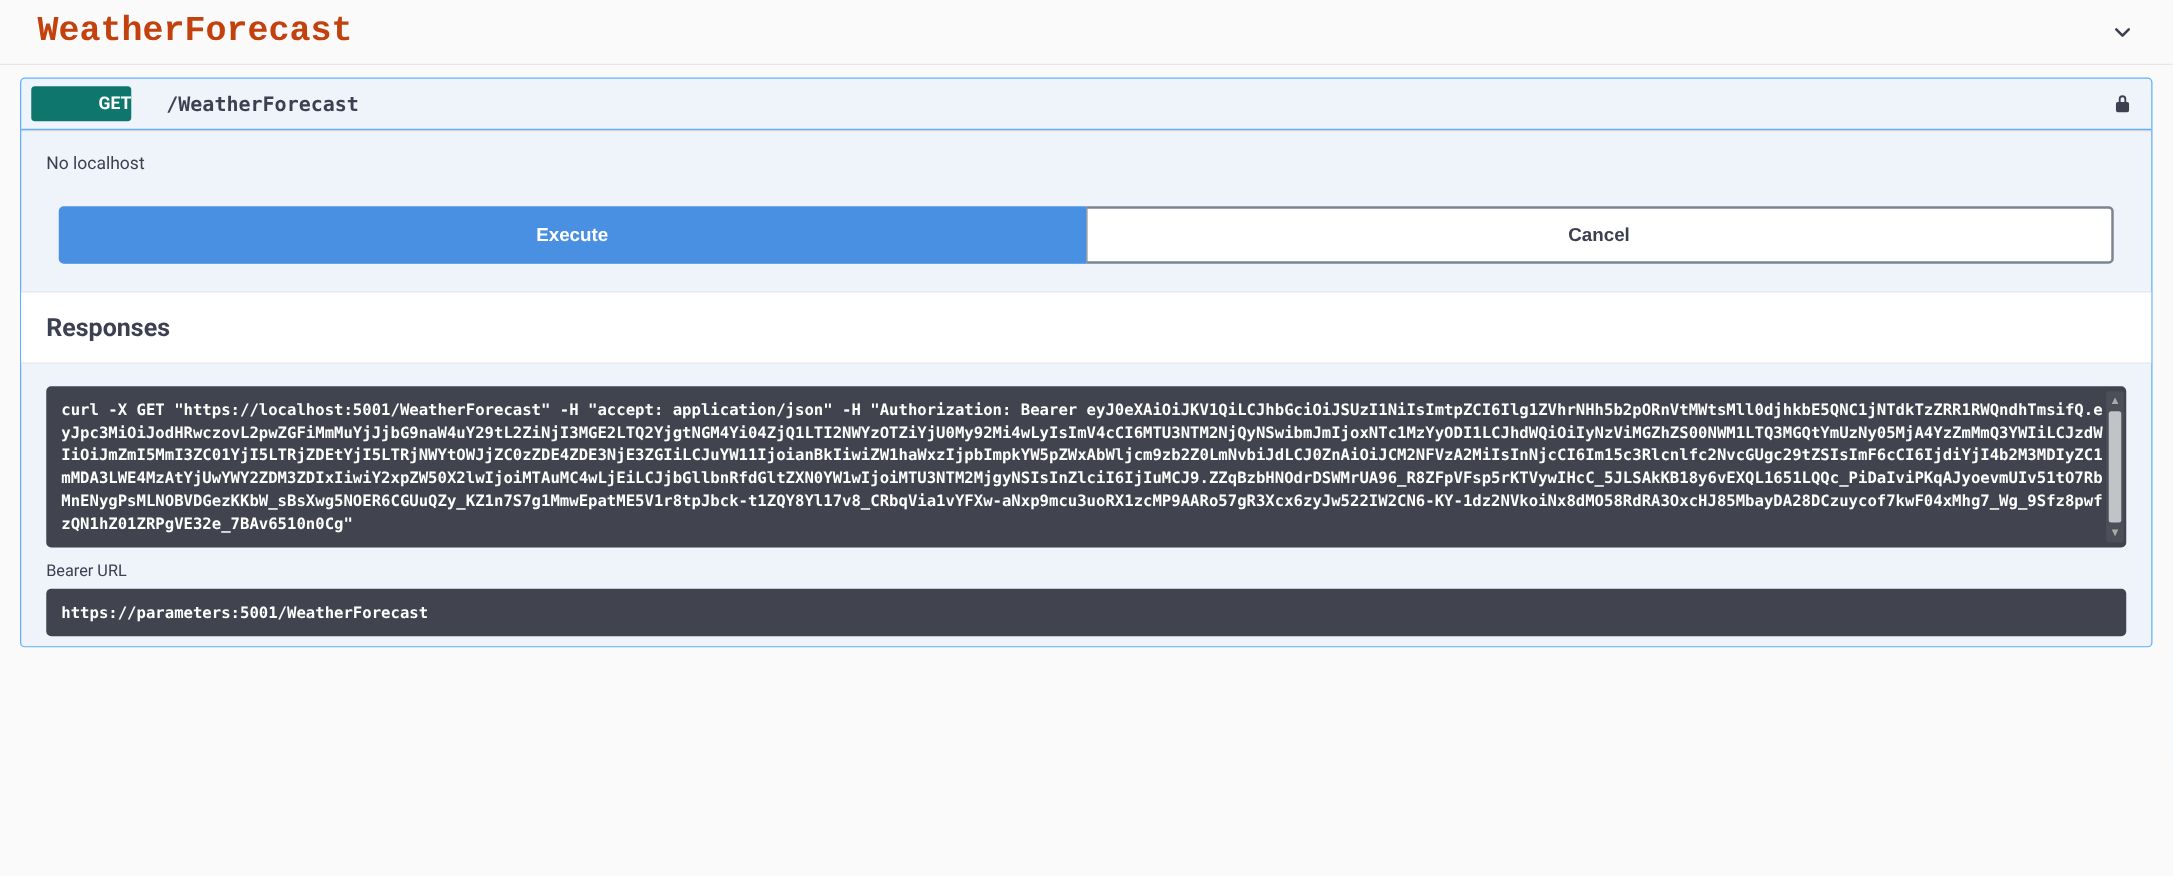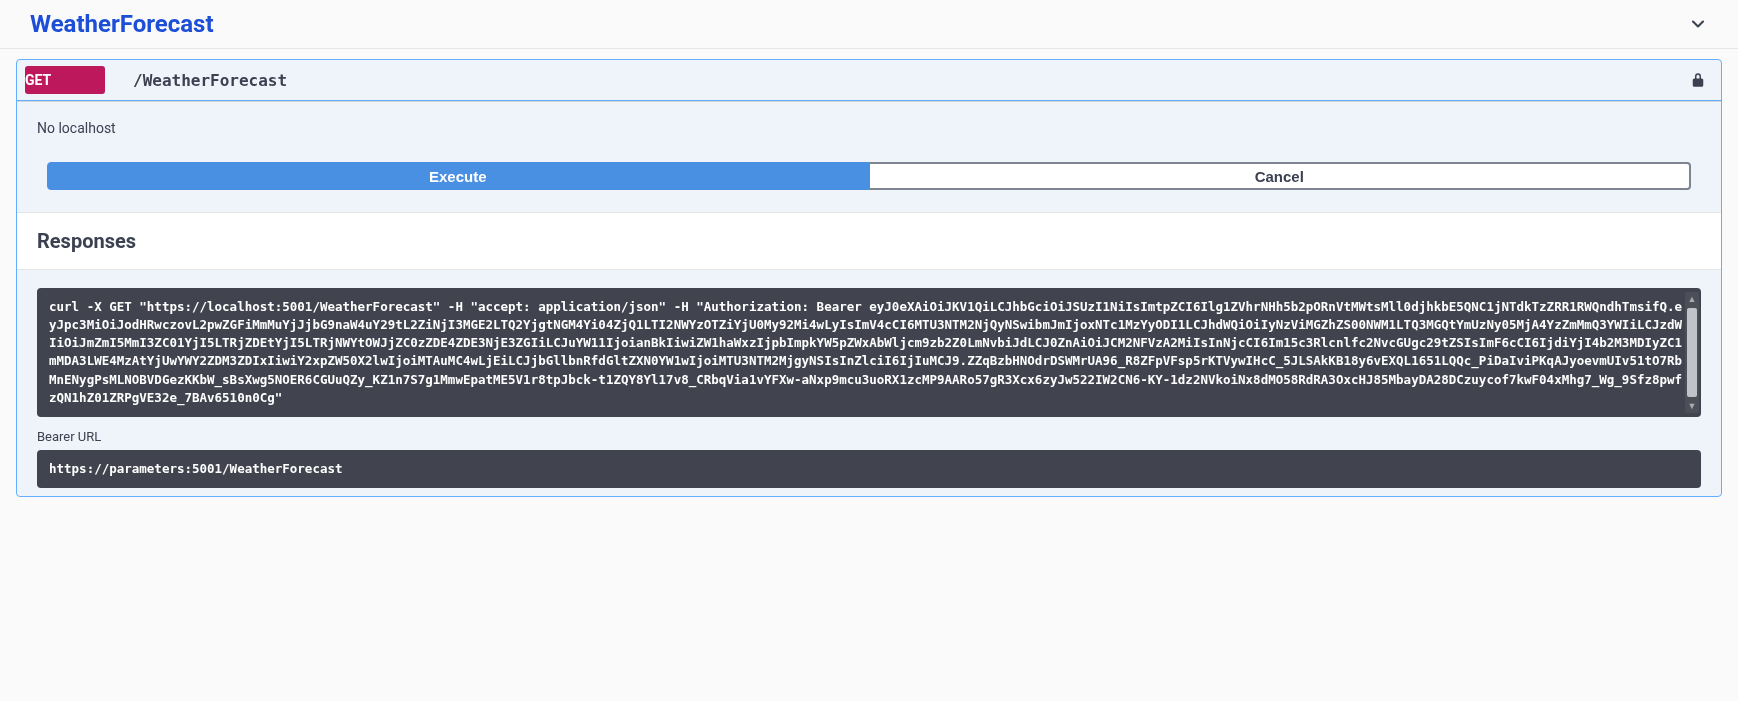--- a/index.html
+++ b/index.html
@@ -11,24 +11,25 @@
     color: #3b4151;
   }
   .section-header {
     display: flex;
     align-items: center;
     justify-content: space-between;
     padding: 10px 30px 10px 30px;
     border-bottom: 1px solid rgba(0,0,0,0.08);
   }
   .section-title {
-    font-size: 24px;
+    font-size: 28px;
     font-weight: 700;
     margin: 0;
-    color: #1d4ed8;
+    color: #c2410c;
+    font-family: Liberation Mono, monospace;
   }
   .chevron {
     width: 20px;
     height: 20px;
     display: flex;
     align-items: center;
     justify-content: center;
   }
   .opblock {
     margin: 10px 16px 0 16px;
@@ -41,28 +42,28 @@
     align-items: center;
     padding: 6px 8px;
     justify-content: space-between;
   }
   .opblock-summary-left {
     display: flex;
     align-items: center;
     gap: 12px;
   }
   .method-badge {
-    background: #be185d;
+    background: #0f766e;
     color: #fff;
     font-weight: 700;
     font-size: 14px;
     padding: 6px 0;
     width: 80px;
     min-width: 80px;
-    text-align: left;
+    text-align: right;
     border-radius: 3px;
   }
   .path {
     font-family: ui-monospace, SFMono-Regular, Menlo, Monaco, Consolas, monospace;
     font-size: 16px;
     font-weight: 600;
     color: #3b4151;
     margin-left: 16px;
   }
   .lock-icon {
@@ -107,21 +108,21 @@
     font-size: 14px;
     color: #3b4151;
   }
   .exec-row {
     display: flex;
     padding: 0 30px 22px 30px;
     gap: 0;
   }
   .exec-btn, .clear-btn {
     flex: 1;
-    height: 28px;
+    height: 46px;
     font-size: 15px;
     font-weight: 700;
     cursor: pointer;
   }
   .exec-btn {
     background: #4990e2;
     color: #fff;
     border: 1px solid #4990e2;
     border-radius: 4px 0 0 4px;
   }

